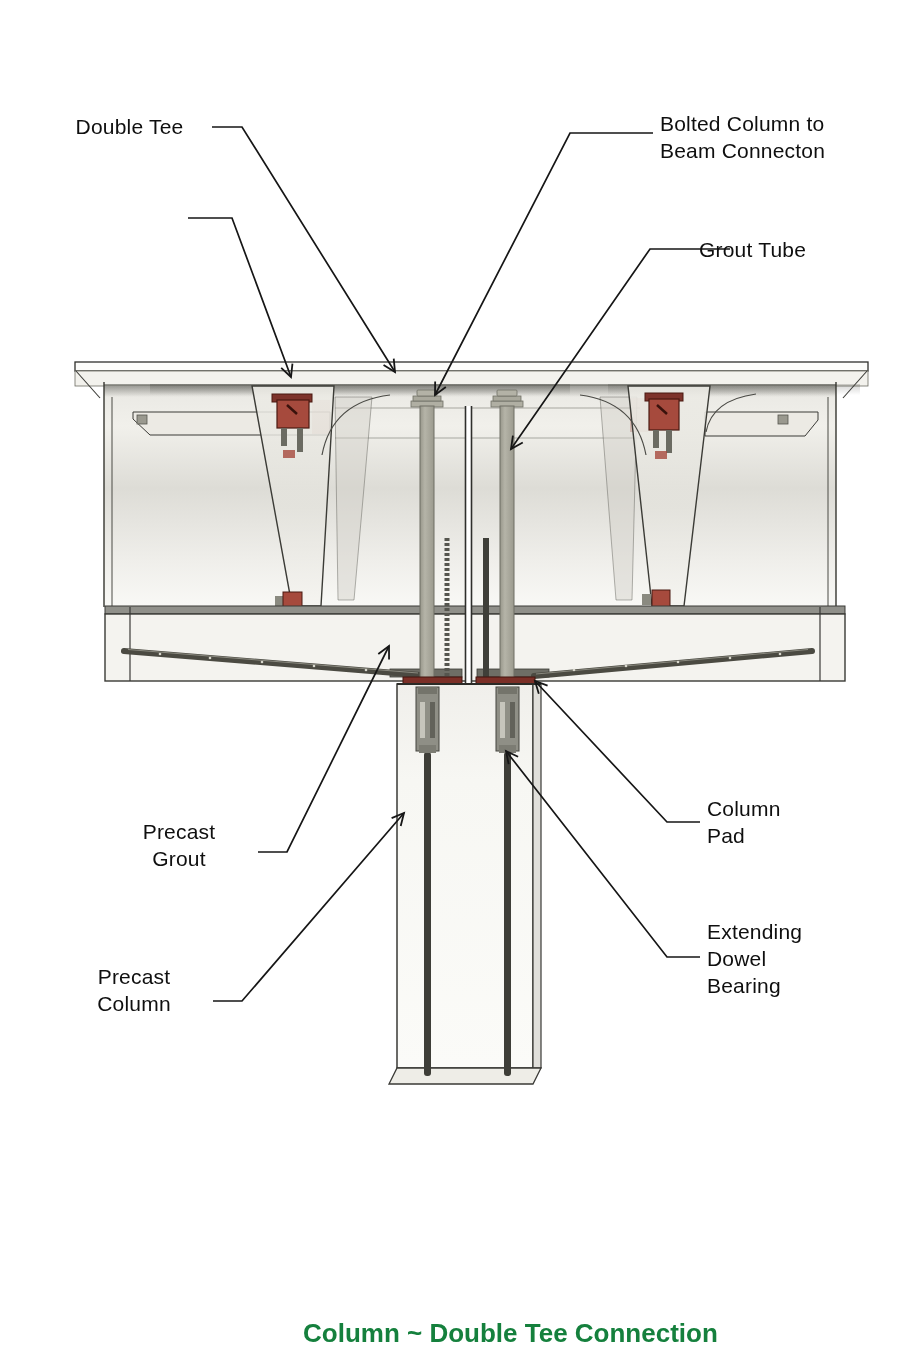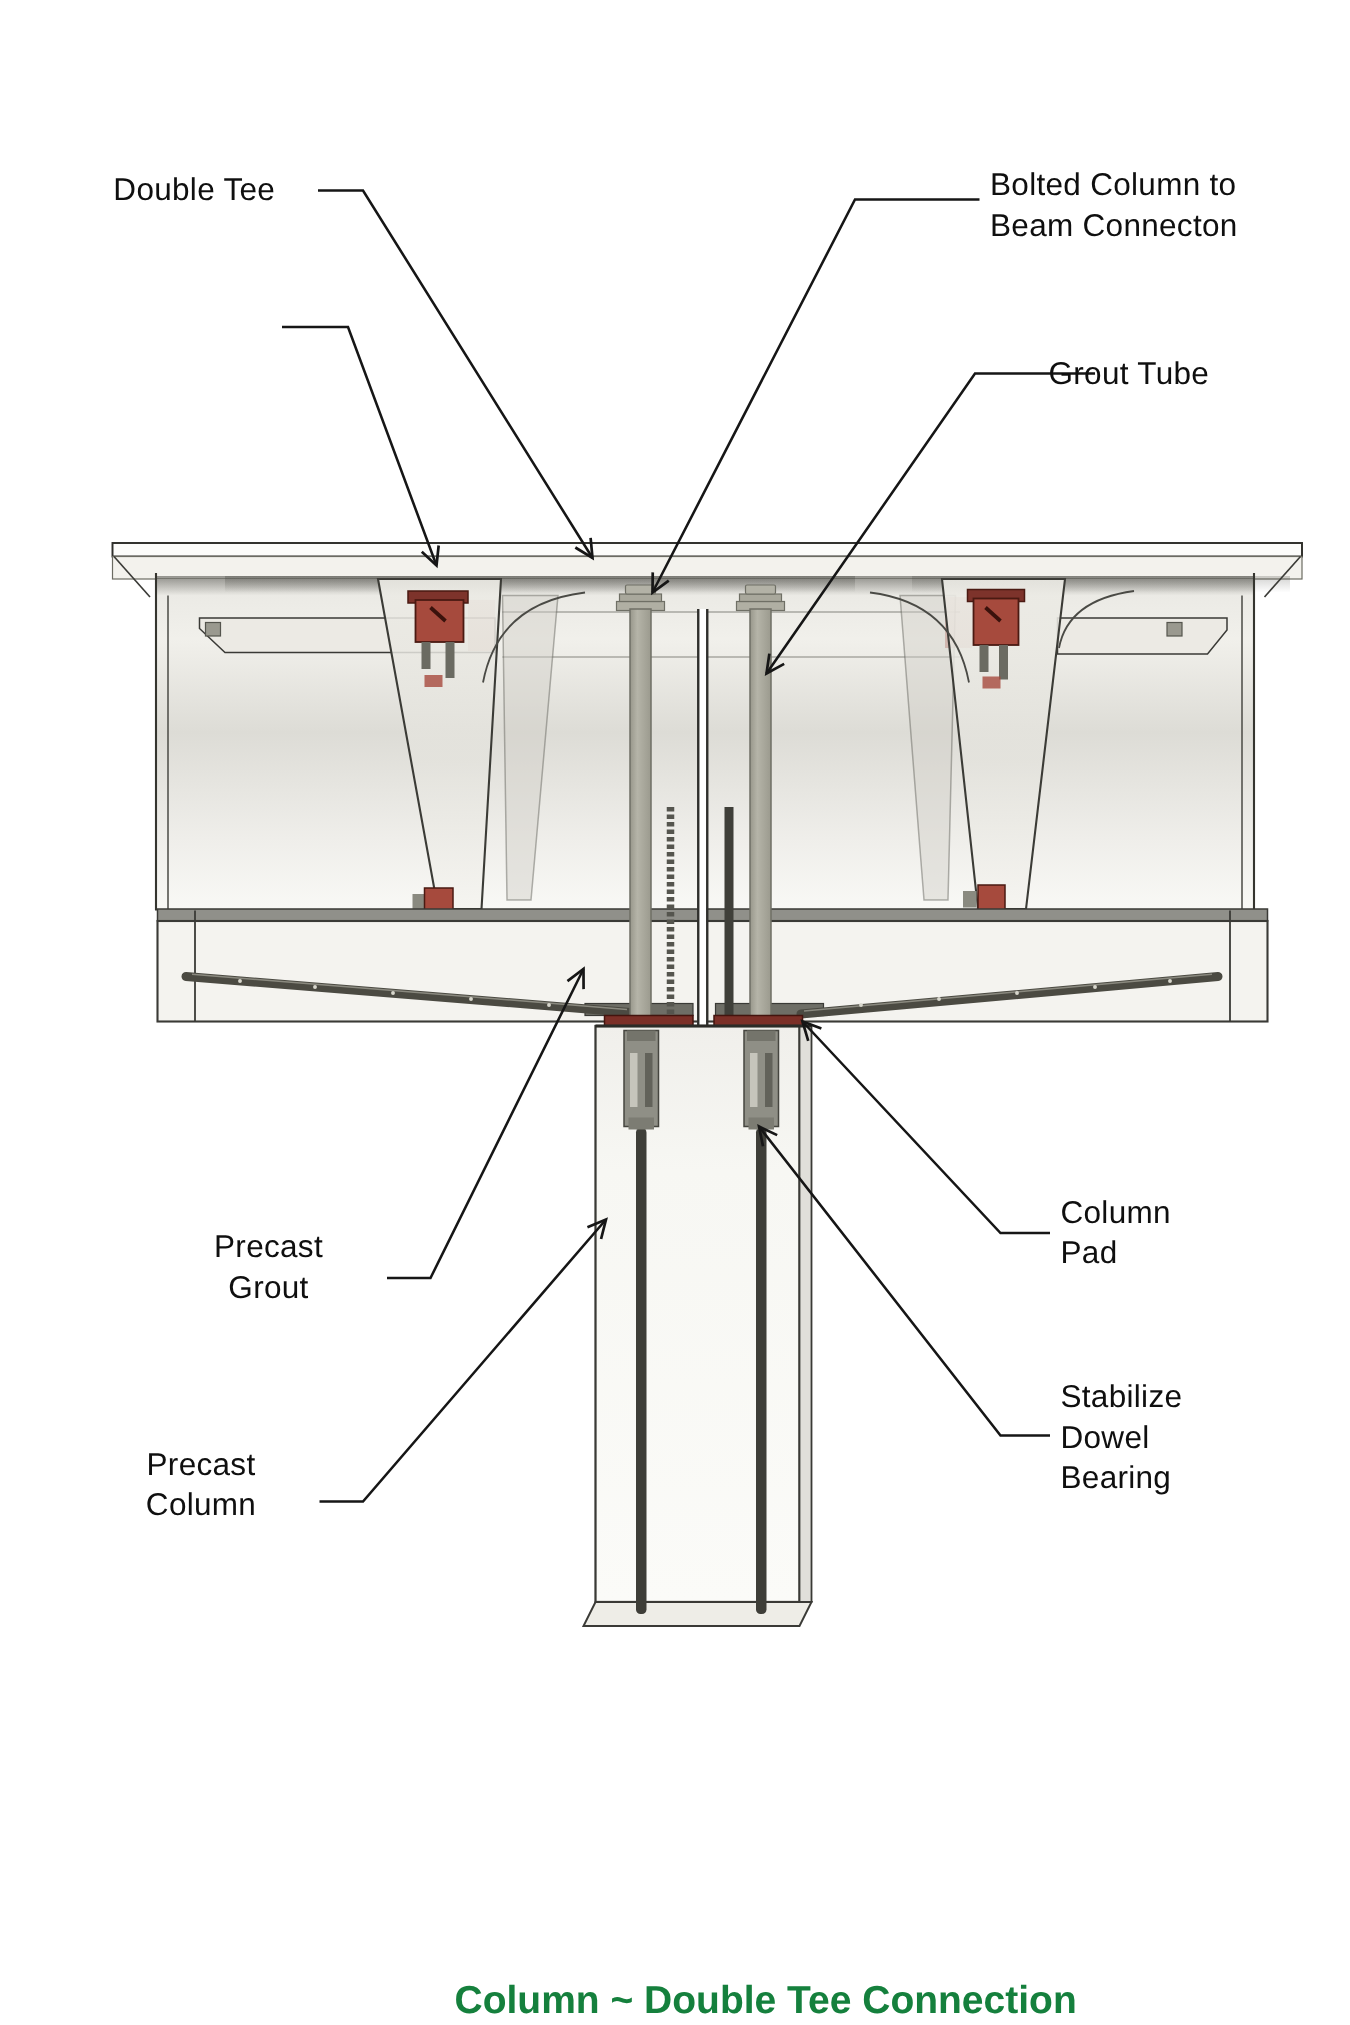--- a/index.html
+++ b/index.html
@@ -250,20 +250,20 @@
     <span>Precast</span>
     <span>Column</span>
   </div>
 
   <div class="callout align-left" style="left:707px;top:795px;width:120px;">
     <span>Column</span>
     <span>Pad</span>
   </div>
 
   <div class="callout align-left" style="left:707px;top:918px;width:130px;">
-    <span>Stabilize</span>
+    <span>Extending</span>
     <span>Dowel</span>
     <span>Bearing</span>
   </div>
 
   <div class="diagram-title">Column ~ Double Tee Connection</div>
 
 </div>
 
 </body></html>

